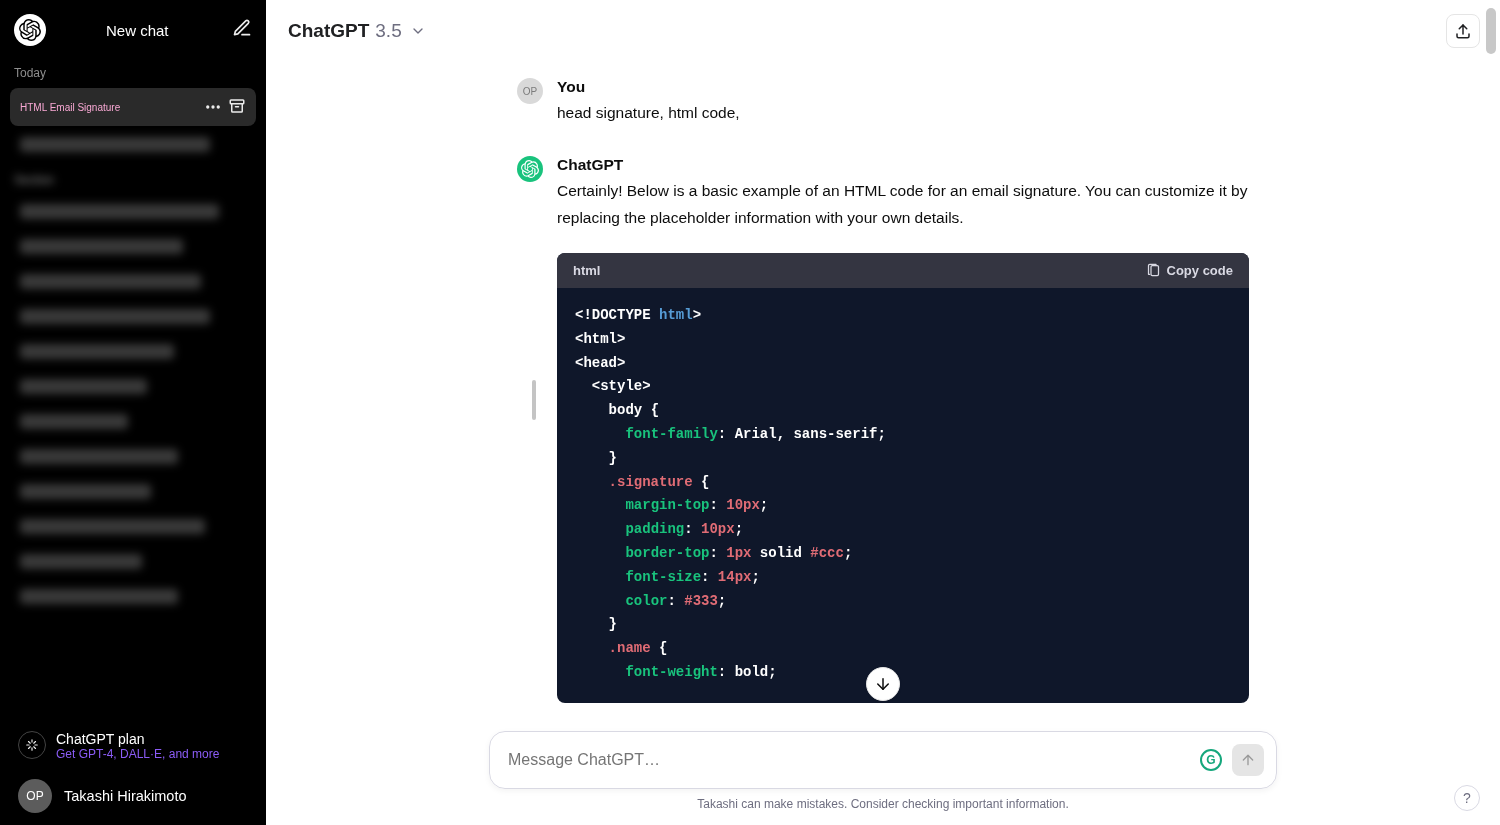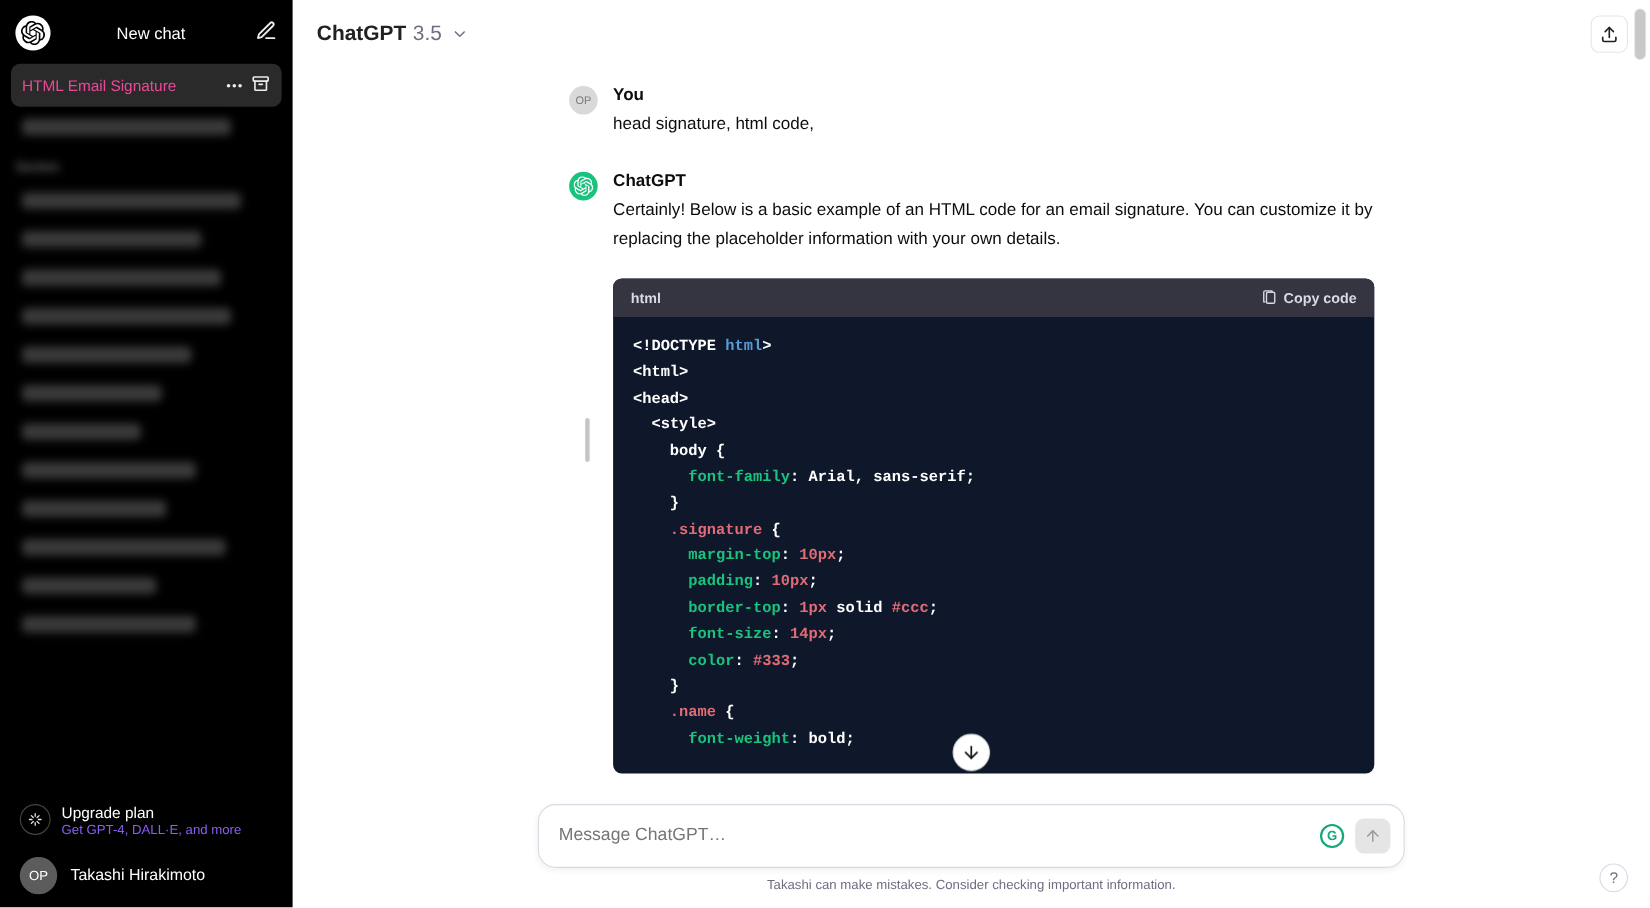--- a/index.html
+++ b/index.html
@@ -7,21 +7,21 @@
 
   
   .sidebar { width: 266px; background: #000; color: #ececec; display: flex; flex-direction: column; height: 100%; }
   .sidebar-top { display: flex; align-items: center; padding: 14px 14px 10px 14px; gap: 48px; }
   .logo { width: 32px; height: 32px; background: #fff; border-radius: 50%; display: flex; align-items: center; justify-content: center; }
   .logo svg { width: 22px; height: 22px; fill: #000; }
   .new-chat-label { font-size: 15px; font-weight: 500; margin-left: 12px; flex: 1; color: #fff; }
   .new-chat-icon { width: 20px; height: 20px; stroke: #ececec; }
   .section-label { font-size: 12px; color: #8e8e8e; padding: 10px 14px 6px; }
   .chat-list { flex: 1; overflow-y: hidden; }
-  .chat-item { display: flex; align-items: center; padding: 9px 10px; margin: 2px 10px; border-radius: 8px; font-size: 14px; color: #ec4899; }
+  .chat-item { display: flex; align-items: center; padding: 9px 10px; margin: 2px 10px; border-radius: 8px; font-size: 10px; color: #f9a8d4; }
   .chat-item.active { background: #2a2a2a; }
   .chat-item .title { flex: 1; white-space: nowrap; overflow: hidden; text-overflow: ellipsis; }
   .chat-item .dots { width: 18px; height: 18px; display: flex; align-items: center; justify-content: center; margin: 0 6px 0 4px; }
   .chat-item .dots svg, .chat-item .archive svg { width: 18px; height: 18px; stroke: #ececec; }
   .blur-item { padding: 9px 10px; margin: 2px 10px; border-radius: 8px; filter: blur(4px); }
   .blur-bar { height: 15px; background: #3a3a3a; border-radius: 4px; }
   .blur-section .section-label { filter: blur(4px); }
 
   .sidebar-bottom { padding: 8px 14px 12px; }
   .upgrade { display: flex; align-items: flex-start; padding: 8px 4px; cursor: pointer; border-radius: 8px; }
@@ -97,20 +97,21 @@
     </span>
     <span class="new-chat-label">New chat</span>
     <span>
       <svg class="new-chat-icon" viewBox="0 0 24 24" fill="none" stroke-width="2" stroke-linecap="round" stroke-linejoin="round">
           <path d="M12 20h9"></path>
           <path d="M16.5 3.5a2.12 2.12 0 0 1 3 3L7 19l-4 1 1-4z"></path>
         </svg>
     </span>
   </div>
 
+  <div class="section-label">Today</div>
 
   <div class="chat-list">
     <div class="chat-item active">
       <span class="title">HTML Email Signature</span>
       <span class="dots">
         <svg viewBox="0 0 24 24" fill="none" stroke-width="2">
             <circle cx="5" cy="12" r="1.2" fill="#ececec"></circle>
             <circle cx="12" cy="12" r="1.2" fill="#ececec"></circle>
             <circle cx="19" cy="12" r="1.2" fill="#ececec"></circle>
           </svg>
@@ -169,21 +170,21 @@
   </div>
 
   <div class="sidebar-bottom">
     <div class="upgrade">
       <span class="upgrade-icon">
         <svg viewBox="0 0 24 24" fill="none" stroke-width="2" stroke-linecap="round" stroke-linejoin="round">
             <path d="M12 3v4M12 17v4M3 12h4M17 12h4M6 6l3 3M15 15l3 3M18 6l-3 3M9 15l-3 3"></path>
           </svg>
       </span>
       <div class="upgrade-texts">
-        <div class="title">Upgrade plan</div>
+        <div class="title">ChatGPT plan</div>
         <div class="sub">Get GPT-4, DALL·E, and more</div>
       </div>
     </div>
     <div class="profile">
       <span class="avatar">OP</span>
       <span class="profile-name">Takashi Hirakimoto</span>
     </div>
   </div>
 </div>
 

